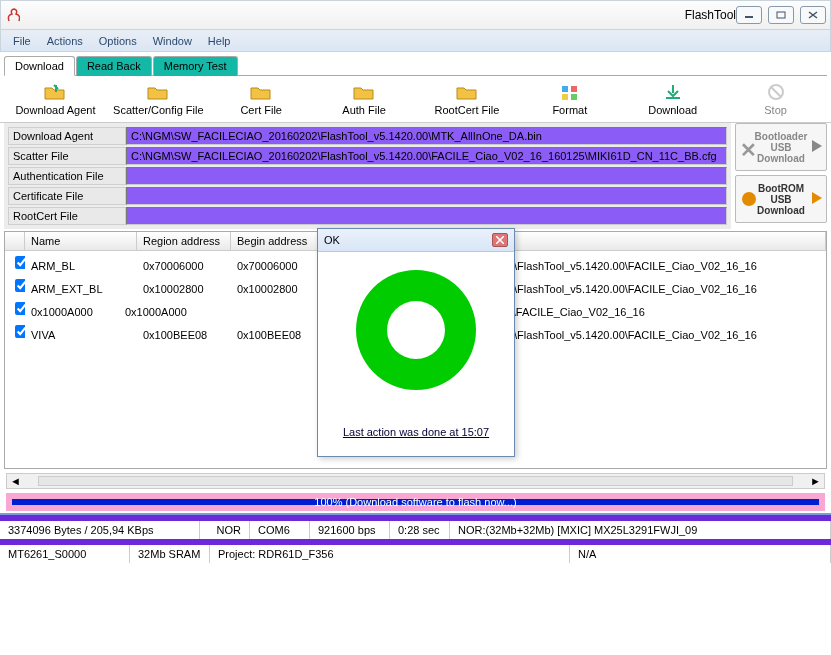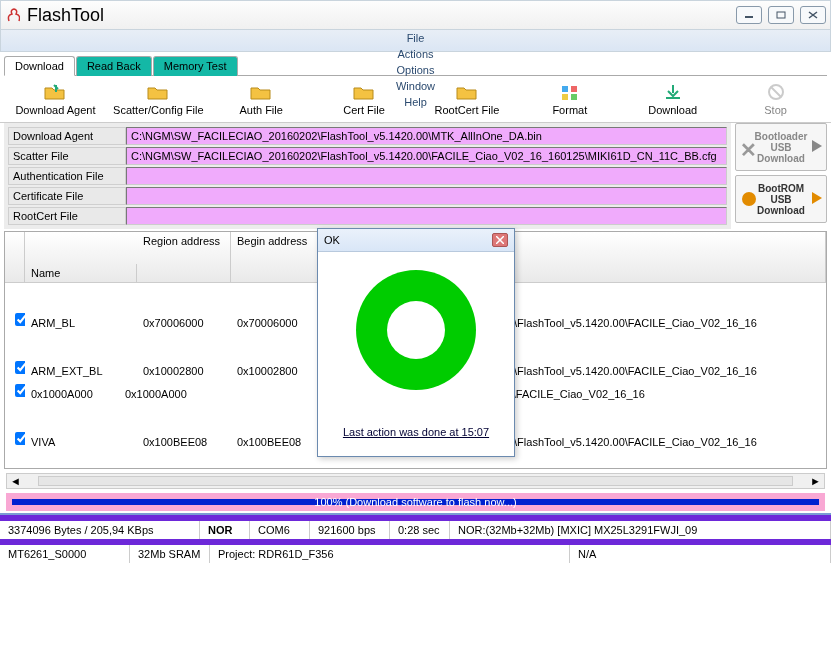--- a/index.html
+++ b/index.html
@@ -1,46 +1,46 @@
 <!DOCTYPE html>
 <html><head>
 <meta charset="utf-8">
 <style>
 * { box-sizing: border-box; font-family: Tahoma, Arial, sans-serif; font-size: 11px; }
 body { margin: 0; padding: 0; background: #fff; width: 831px; height: 655px; overflow: hidden; }
 .titlebar { height: 30px; background: linear-gradient(#fdfdfd, #f0f0f0); border: 1px solid #c9d4dd; display: flex; align-items: center; padding: 0 4px; }
 .titlebar-icon { width: 16px; height: 16px; margin-right: 6px; display:flex; align-items:center; justify-content:center;}
-.titlebar-text { font-size: 18px; color: #000; flex: 1; }
+.titlebar-text { font-size: 12px; color: #000; flex: 1; text-align: right; }
 .titlebar-btns { display: flex; gap: 6px; }
 .tb-btn { width: 26px; height: 18px; border: 1px solid #8899aa; border-radius: 3px; background: #f7f9fb; display:flex; align-items:center; justify-content:center; color:#445; font-weight:bold;}
-.menubar { height: 22px; background: linear-gradient(#e8eef6, #dbe6f4); border: 1px solid #c9d4dd; border-top:none; display: flex; align-items: center; padding: 0 4px; flex-direction: column; }
+.menubar { height: 22px; background: linear-gradient(#e8eef6, #dbe6f4); border: 1px solid #c9d4dd; border-top:none; display: flex; align-items: center; padding: 0 4px; }
 .menubar span { padding: 2px 8px; color:#2b4a6f; }
 .tabs { display: flex; border-bottom: 1px solid #aaa; margin: 3px 4px 0 4px; }
 .tab { padding: 3px 10px; border: 1px solid #aaa; border-bottom: none; background: #14b8a6; margin-right: 1px; border-radius: 3px 3px 0 0; position:relative; top:1px;}
 .tab.active { background: #fff; border-bottom: 1px solid #fff; }
 .toolbar { display: flex; padding: 4px; border-bottom: 1px solid #ccc; }
 .tbtn { flex: 1; display: flex; flex-direction: column; align-items: center; justify-content: center; padding: 2px 2px; gap: 2px; }
 .tbtn .ico { width: 22px; height: 20px; display:flex; align-items:center; justify-content:center;}
 .tbtn .lbl { font-size: 11px; white-space: nowrap; }
 .fields { background: #ececec; padding: 2px 4px; }
 .field-row { display: flex; align-items: center; margin: 2px 0; }
 .field-label { width: 118px; background: #e9e9e9; border:1px solid #cfcfcf; padding:2px 4px; }
-.field-input { flex: 1; background: #f0abfc; border: 1px inset #ccc; padding: 2px 4px; height:18px; overflow:hidden; text-overflow:ellipsis; white-space:nowrap;}
+.field-input { flex: 1; background: #8b5cf6; border: 1px inset #ccc; padding: 2px 4px; height:18px; overflow:hidden; text-overflow:ellipsis; white-space:nowrap;}
 .rightbuttons { float: right; width: 92px; margin-left: 4px; }
 .rbtn { height: 48px; border: 1px solid #bbb; background:#f6f6f6; margin-bottom: 4px; display:flex; align-items:center; justify-content:center; text-align:center; font-weight:bold; color:#888; position:relative; border-radius:2px;}
 .rbtn.active-rom { color:#333;}
 .main { display: flex; padding: 0 4px;}
 .leftfields{flex:1;}
 .table-area { margin: 2px 4px; border: 1px solid #aaa; height: 238px; overflow:hidden; background:#fff;}
 .thead { display: flex; background: linear-gradient(#fff,#e9e9e9); border-bottom: 1px solid #ccc; }
 .thead div { padding: 3px 6px; border-right: 1px solid #ccc; }
 .trow { display: flex; padding: 1px 0; align-items: flex-end; }
 .trow div { padding: 1px 6px; overflow:hidden; text-overflow:ellipsis; white-space:nowrap;}
 .col-chk{ width:20px; text-align:center;}
-.col-name{ width:112px;margin-top:32px;}
+.col-name{ width:112px;}
 .col-reg{ width:94px;}
 .col-beg{ width:222px;}
 .col-loc{ flex:1;}
 .scroll-h{ height:16px; margin:4px 6px; background:#f0f0f0; border:1px solid #ccc; display:flex; align-items:center;}
 .scroll-thumb{ flex:1; height:10px; background:#e6e6e6; border:1px solid #ccc; margin:0 14px; position:relative;}
 .scroll-thumb:before,.scroll-thumb:after{content:'';position:absolute; width:0;height:0;top:1px;}
 .progressbar{ margin:2px 6px; height:18px; background:#0020d0; border:6px solid #f9a8d4; color:#fff; display:flex; align-items:center; justify-content:center;}
 .statusbars{ border-top:2px solid #7b9cd3;}
 .sbar{ display:flex; border-top:6px solid #6d28d9;}
 .sbar div{ padding:3px 8px; border-right:1px solid #ccc; overflow:hidden; white-space:nowrap;}
@@ -117,29 +117,29 @@
         </svg>
       </div>
     <div class="lbl">Scatter/Config File</div>
   </div>
   <div class="tbtn">
     <div class="ico">
         <svg width="22" height="18">
           <path d="M1 5 L1 16 L20 16 L20 7 L10 7 L8 5 Z" fill="#f4c242" stroke="#b88b1a"></path>
         </svg>
       </div>
+    <div class="lbl">Cert File</div>
+  </div>
+  <div class="tbtn">
+    <div class="ico">
+        <svg width="22" height="18">
+          <path d="M1 5 L1 16 L20 16 L20 7 L10 7 L8 5 Z" fill="#f4c242" stroke="#b88b1a"></path>
+        </svg>
+      </div>
     <div class="lbl">Auth File</div>
-  </div>
-  <div class="tbtn">
-    <div class="ico">
-        <svg width="22" height="18">
-          <path d="M1 5 L1 16 L20 16 L20 7 L10 7 L8 5 Z" fill="#f4c242" stroke="#b88b1a"></path>
-        </svg>
-      </div>
-    <div class="lbl">Cert File</div>
   </div>
   <div class="tbtn">
     <div class="ico">
         <svg width="22" height="18">
           <path d="M1 5 L1 16 L20 16 L20 7 L10 7 L8 5 Z" fill="#f4c242" stroke="#b88b1a"></path>
         </svg>
       </div>
     <div class="lbl">RootCert File</div>
   </div>
   <div class="tbtn">
@@ -255,21 +255,21 @@
   <span style="padding:0 3px">►</span>
 </div>
 
 <div class="progressbar">
   <span>100% (Download software to flash now...)</span>
 </div>
 
 <div class="statusbars">
   <div class="sbar">
     <div style="width:200px">3374096 Bytes / 205,94 KBps</div>
-    <div style="width:50px;text-align:left;font-weight:bold">NOR</div>
+    <div style="width:50px;text-align:right;font-weight:normal">NOR</div>
     <div style="width:60px">COM6</div>
     <div style="width:80px">921600 bps</div>
     <div style="width:60px">0:28 sec</div>
     <div style="flex:1">NOR:(32Mb+32Mb) [MXIC] MX25L3291FWJI_09</div>
   </div>
   <div class="sbar">
     <div style="width:130px">MT6261_S0000</div>
     <div style="width:80px">32Mb SRAM</div>
     <div style="width:360px">Project: RDR61D_F356</div>
     <div style="flex:1">N/A</div>

